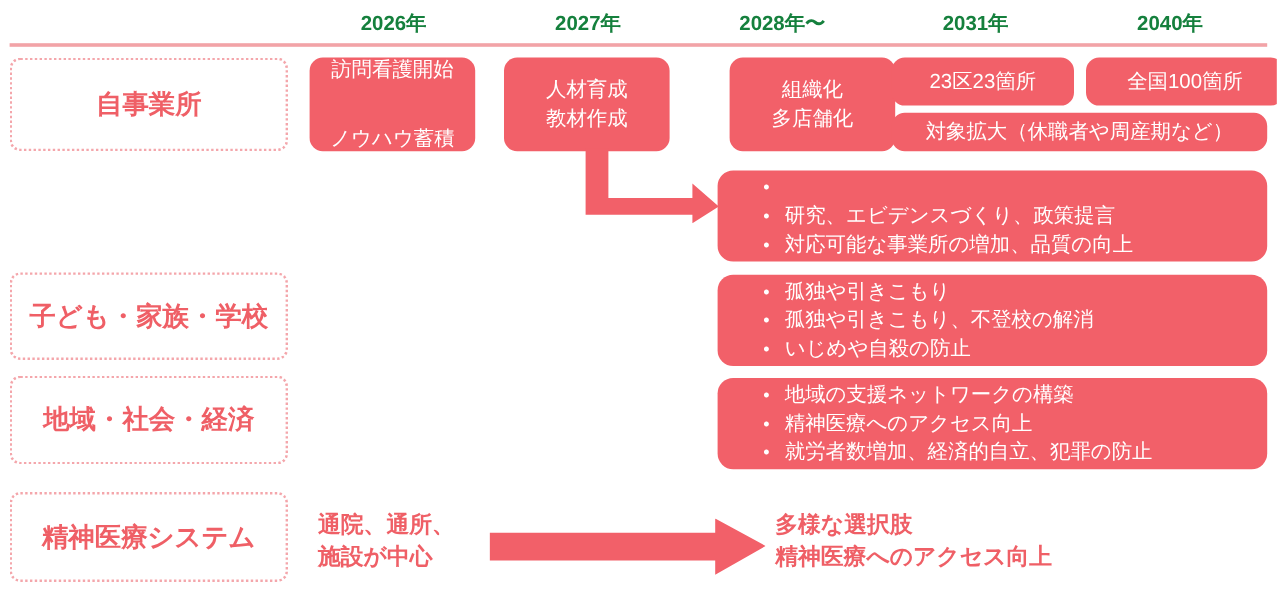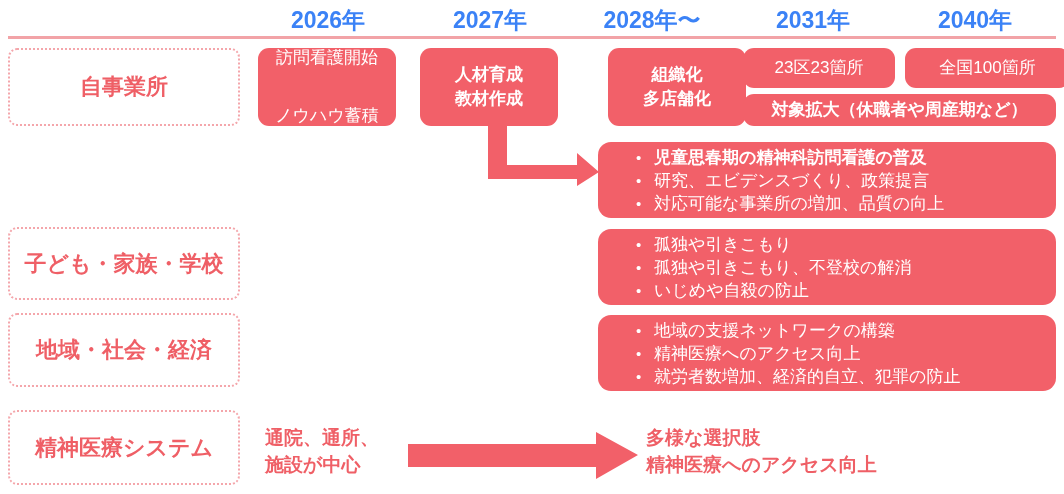--- a/index.html
+++ b/index.html
@@ -6,21 +6,21 @@
   body{
     width:1064px;height:494px;background:#ffffff;
     font-family:"Liberation Sans","DejaVu Sans",sans-serif;
     position:relative;overflow:hidden;
   }
   #stage{position:absolute;left:0;top:0;width:1064px;height:494px;}
 
   
   .year{
     position:absolute;top:6px;height:28px;line-height:28px;
-    text-align:center;color:#3b82f6;font-weight:bold;font-size:23px;
+    text-align:center;color:#15803d;font-weight:bold;font-size:17px;
     letter-spacing:0px;white-space:nowrap;
   }
   .timeline-rule{
     position:absolute;left:8px;top:36px;width:1048px;height:3px;
     background:#f2a3a7;
   }
 
   
   .cat{
     position:absolute;left:8px;width:232px;
@@ -34,21 +34,21 @@
   }
 
   
   .box{
     position:absolute;box-sizing:border-box;
     background:#f26069;border-radius:11px;color:#ffffff;
     display:flex;flex-direction:column;align-items:center;
     justify-content:center;text-align:center;
   }
   .box .ln{display:block;font-size:17px;line-height:24px;white-space:nowrap;}
-  .box.bold .ln{font-weight:bold;}
+  .box.bold .ln{font-weight:normal;}
 
   
   .bullets{
     position:absolute;box-sizing:border-box;
     background:#f26069;border-radius:13px;color:#ffffff;
     padding:9px 14px 9px 14px;
     display:flex;flex-direction:column;justify-content:center;
   }
   .bullets .row{
     display:flex;align-items:baseline;
@@ -126,21 +126,20 @@
 
   <div class="elbow" style="left:482px;top:124px;width:118px;height:62px;">
     <svg width="118" height="62" viewBox="0 0 118 62" xmlns="http://www.w3.org/2000/svg">
       <path d="M 6 0 L 25 0 L 25 41 L 95 41 L 95 29 L 117 48 L 95 62 L 95 55 L 6 55 Z" fill="#f26069"></path>
     </svg>
   </div>
 
   <div class="bullets" style="left:598px;top:142px;width:458px;height:76px;">
     <div class="row b">
       <span class="dot">•</span>
-      <span class="txt">児童思春期の精神科訪問看護の普及</span>
     </div>
     <div class="row">
       <span class="dot">•</span>
       <span class="txt">研究、エビデンスづくり、政策提言</span>
     </div>
     <div class="row">
       <span class="dot">•</span>
       <span class="txt">対応可能な事業所の増加、品質の向上</span>
     </div>
   </div>

